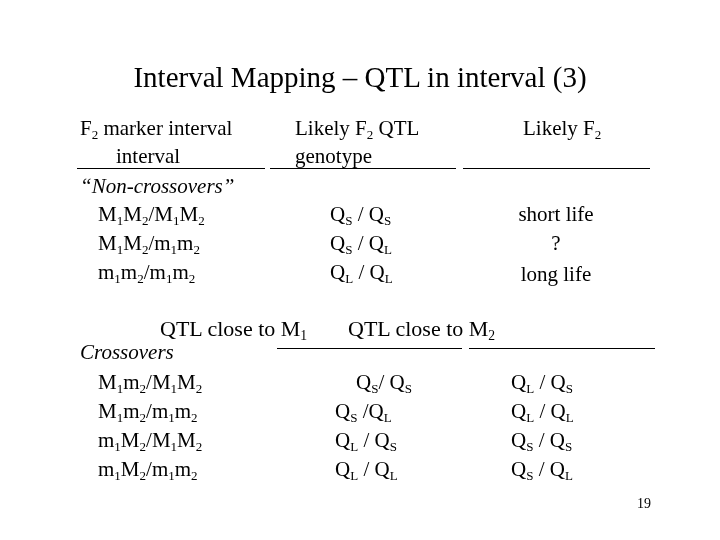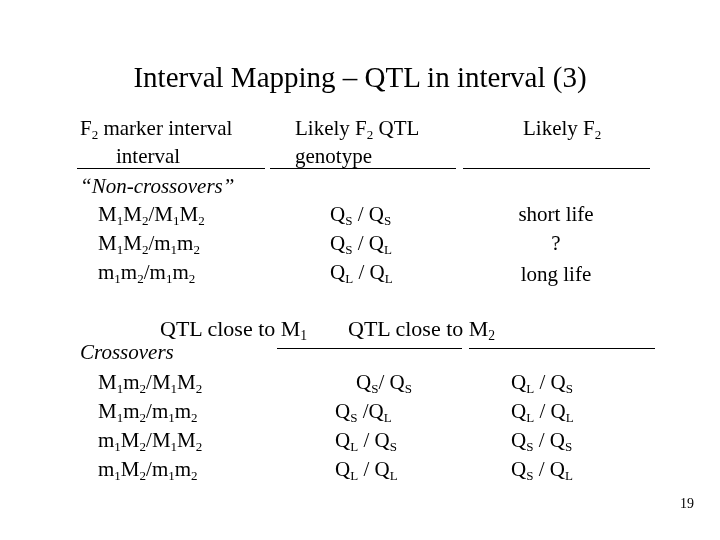--- a/index.html
+++ b/index.html
@@ -8,21 +8,21 @@
       overflow: hidden; font-family: "Liberation Serif", "DejaVu Serif", serif; color: #000;
     }
     .abs { position: absolute; white-space: nowrap; line-height: 1; }
     .title { font-size: 29px; left: 0; width: 720px; text-align: center; top: 63px; }
     .t20 { font-size: 21px; }
     .t17 { font-size: 22px; }
     .ital { font-style: italic; }
     sub { font-size: 0.62em; vertical-align: -0.32em; line-height: 0; }
     .rule { position: absolute; height: 1px; background: #000; }
     .center { text-align: center; }
-    .pagenum { font-size: 14px; margin-left: 43px; }
+    .pagenum { font-size: 14px; }
   </style>
 </head>
 <body>
 
 <div class="abs title">Interval Mapping – QTL in interval (3)</div>
 
 <div class="abs t20" style="left:80px; top:118px;"><span>F</span><sub>2</sub><span> marker interval</span></div>
 <div class="abs t20" style="left:116px; top:146px;">interval</div>
 
 <div class="abs t20" style="left:295px; top:118px;"><span>Likely F</span><sub>2</sub><span> QTL</span></div>

